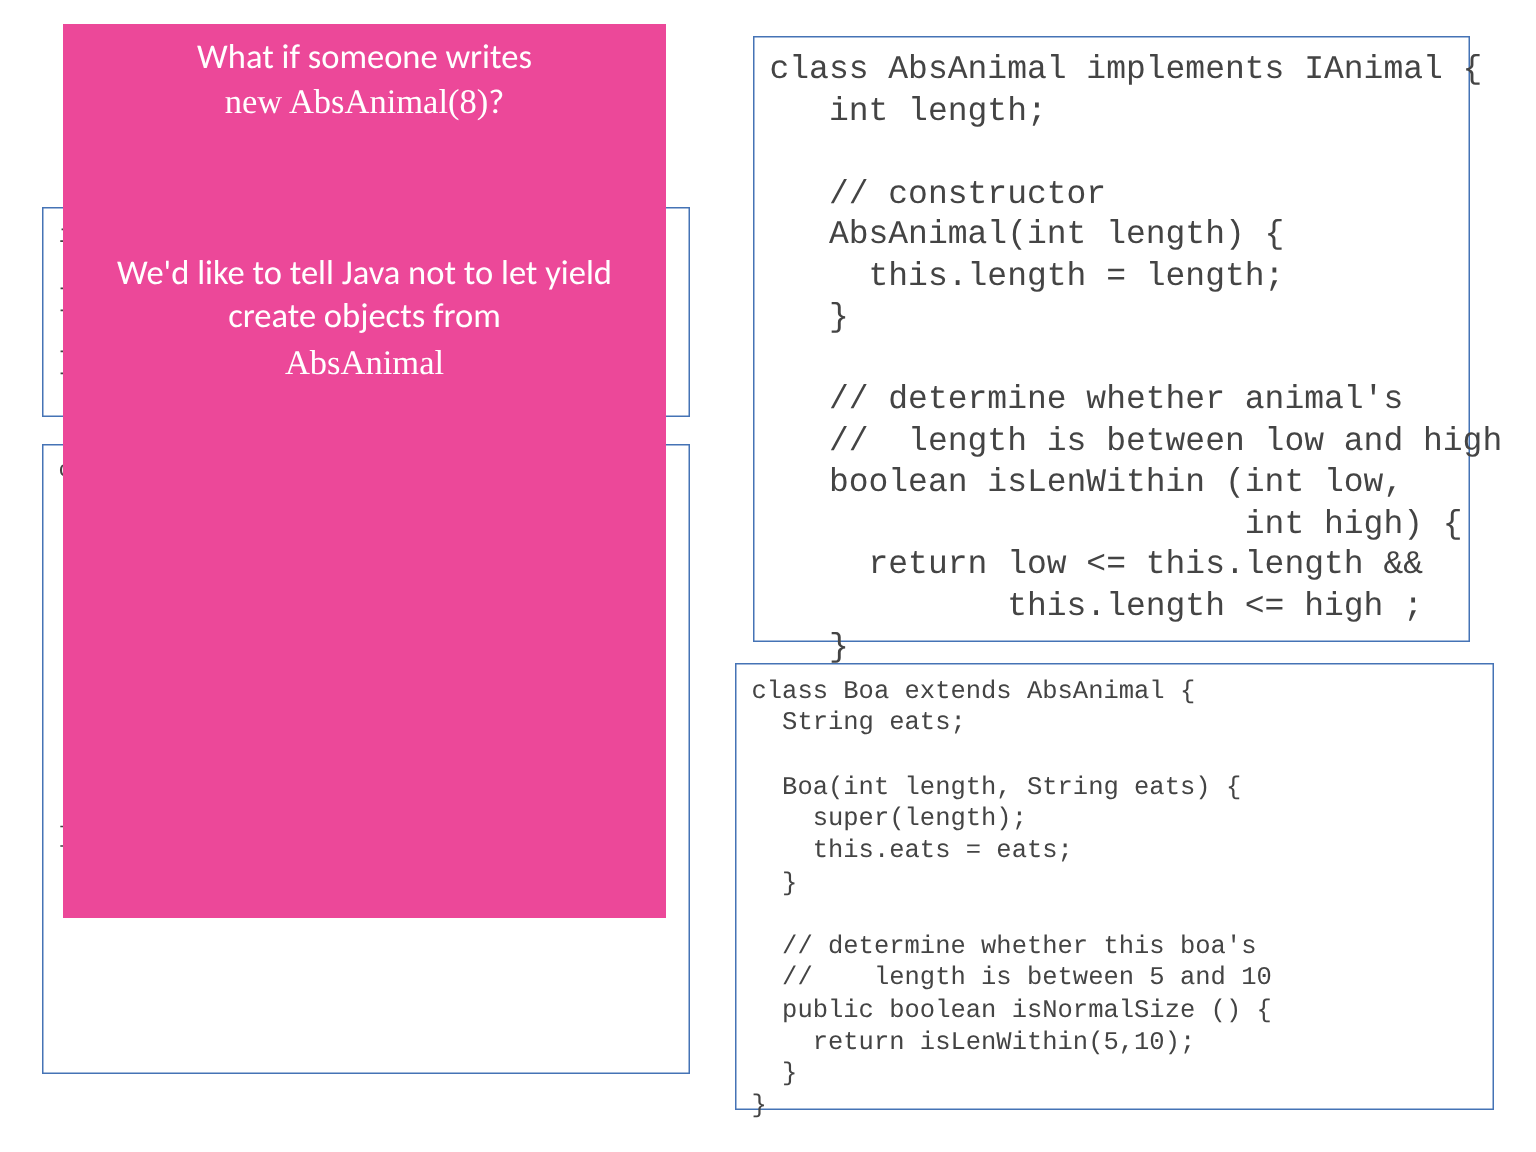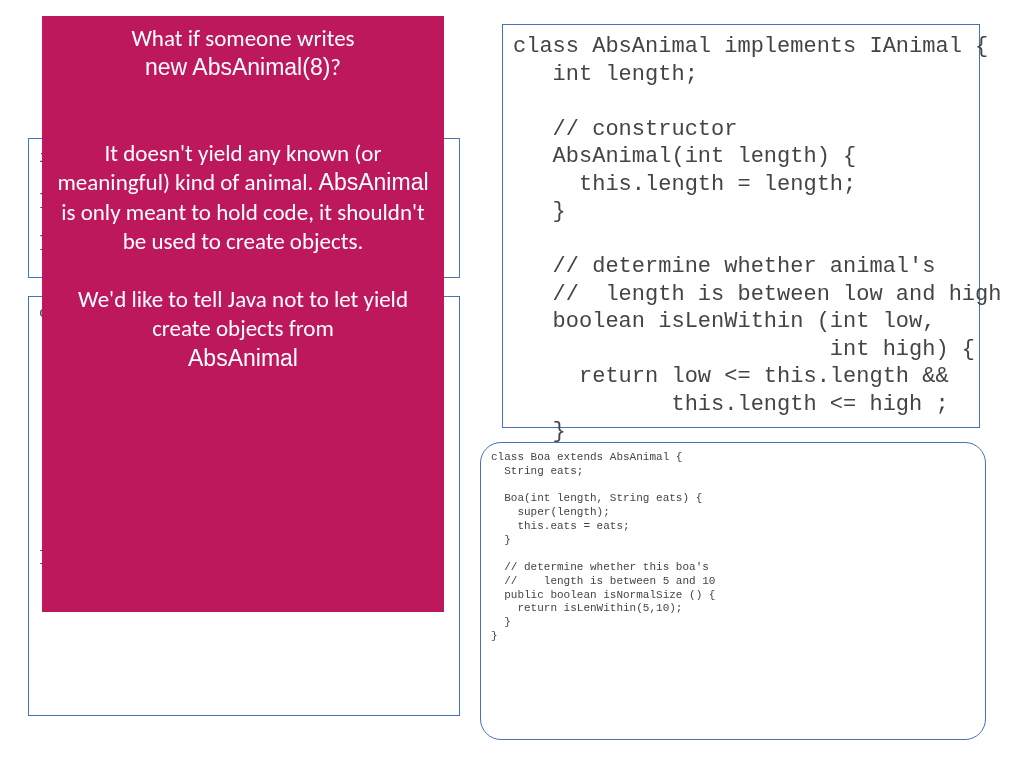--- a/index.html
+++ b/index.html
@@ -36,42 +36,41 @@
     font-size: 15px;
   }
   #box-right-top {
     left: 502px;
     top: 24px;
     width: 478px;
     height: 404px;
     font-size: 22px;
   }
   #box-right-bottom {
-    left: 480px;
+    left: 490px;
     top: 442px;
     width: 506px;
     height: 298px;
-    font-size: 11px;
-    border-radius: 21px;
+    font-size: 17px;
   }
   .callout {
     position: absolute;
     left: 42px;
     top: 16px;
     width: 402px;
     height: 596px;
-    background: #be185d;
+    background: #ec4899;
     color: #fff;
     text-align: center;
     padding: 8px 14px 14px 14px;
     font-size: 23px;
     line-height: 1.28;
   }
   .callout .mono {
-    font-family: Liberation Sans, sans-serif;
+    font-family: Liberation Serif, serif;
   }
   .callout p { margin: 0; }
   .callout .gap { height: 28px; }
 </style>
 </head>
 <body>
 
 <div id="box-left-top" class="code-box">interface IAnimal {
    boolean isNormalSize ();
 }
@@ -122,20 +121,16 @@
   }
 }</div>
 
 <div class="callout">
   <p><span>What if someone writes</span></p>
   <p>
     <span class="mono">new AbsAnimal(8)</span><span>?</span>
   </p>
   <div class="gap"></div>
   <div class="gap"></div>
-  <p>
-    <span>It doesn't yield any known (or meaningful) kind of animal.</span>
-    <span class="mono">AbsAnimal</span><span> is only meant to hold code, it shouldn't be used to create objects.</span>
-  </p>
   <div class="gap"></div>
   <p><span>We'd like to tell Java not to let yield create objects from</span></p>
   <p><span class="mono">AbsAnimal</span></p>
 </div>
 
 </body></html>

